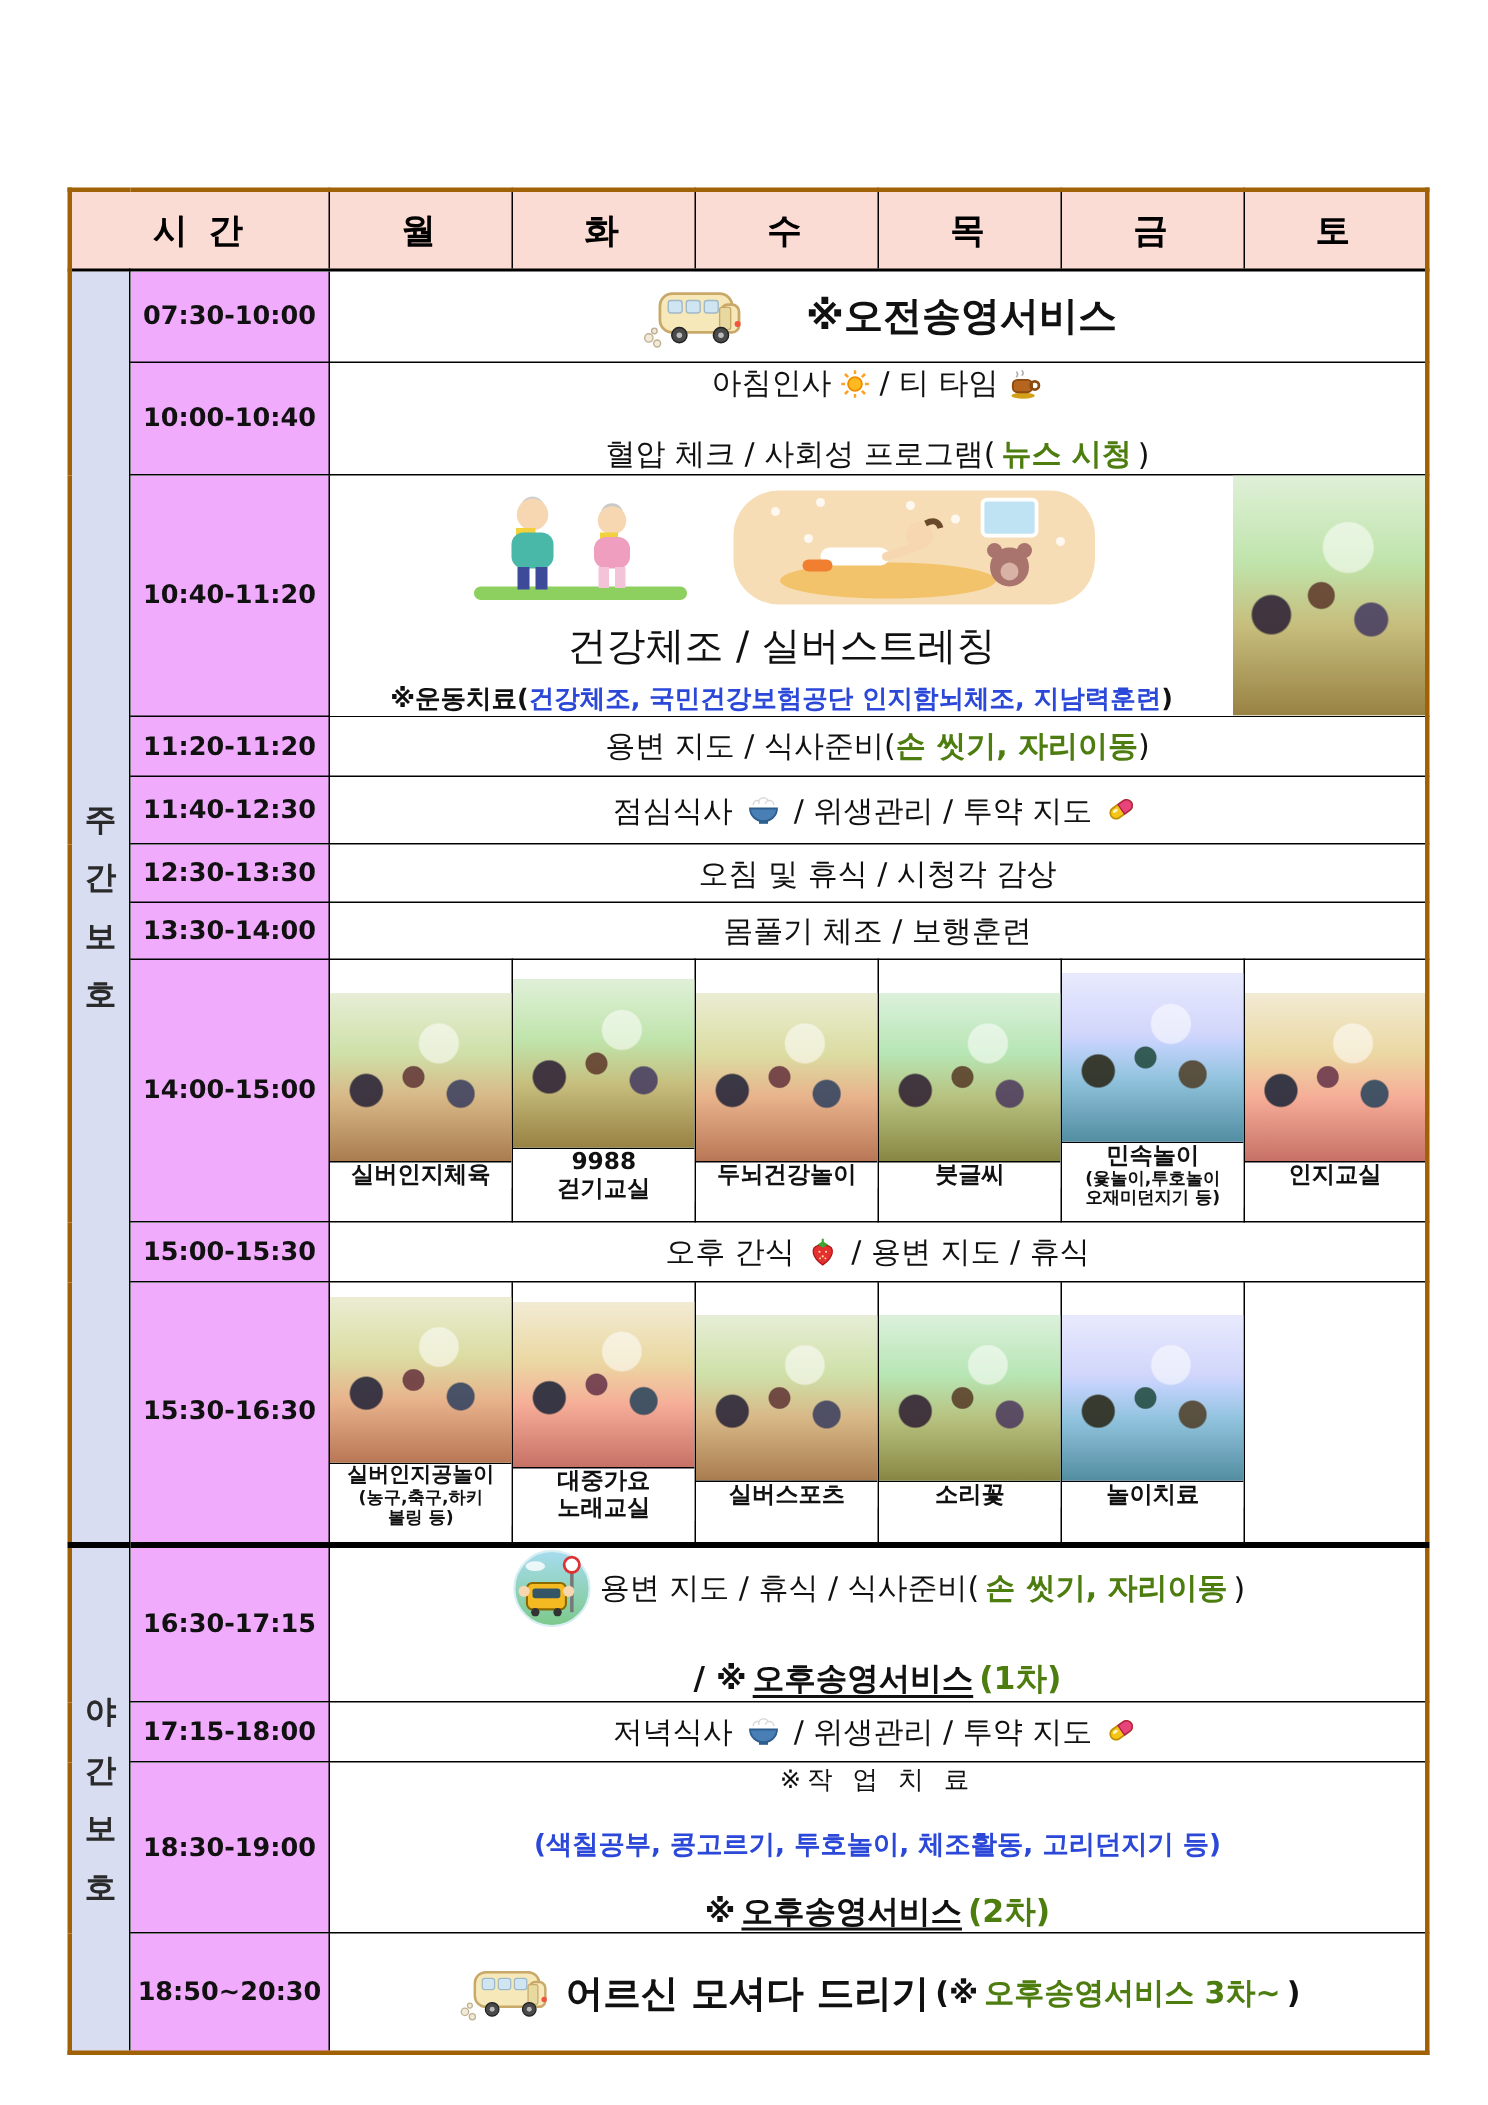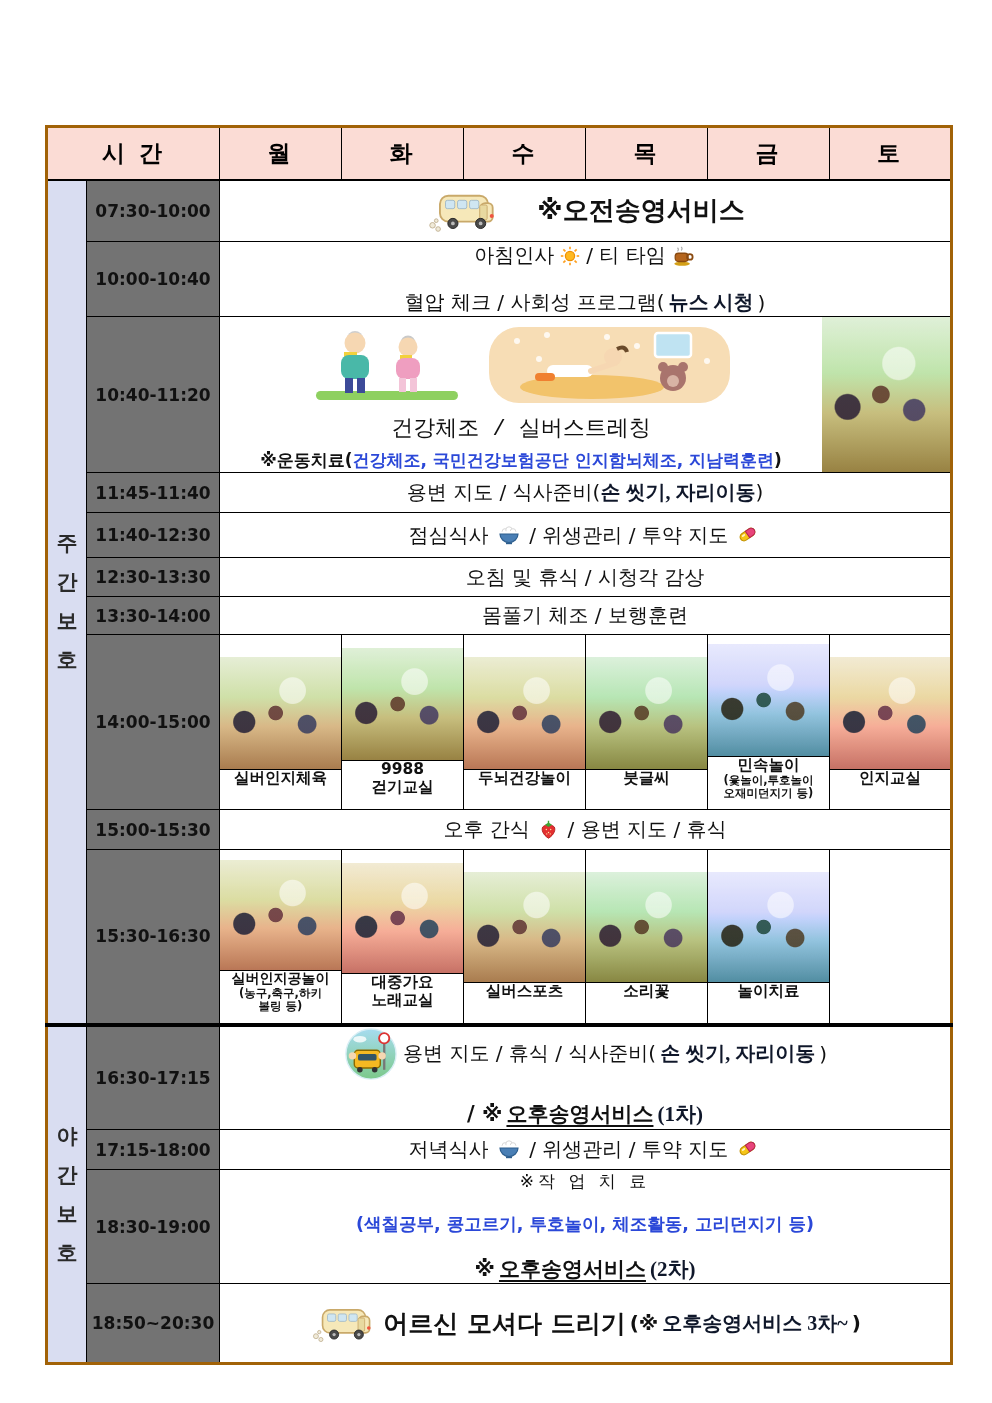--- a/index.html
+++ b/index.html
@@ -12,36 +12,36 @@
 
   table.sched{position:absolute;left:45px;top:125px;border-collapse:collapse;table-layout:fixed;
               border:3px solid #a16207;}
   table.sched th, table.sched td{border:1.5px solid #000;padding:0;vertical-align:middle;text-align:center;overflow:hidden;}
 
   tr.hdr th{background:#fbdcd5;height:50px;font-size:23px;font-weight:bold;letter-spacing:3px;color:#000;border-bottom:2.5px solid #000;}
 
   td.strip{background:#d9ddf1;}
   .vstack{display:flex;flex-direction:column;align-items:center;justify-content:center;gap:11px;
           font-size:21px;font-weight:bold;color:#2a2a2a;height:100%;}
-  td.timec{font-weight:bold;font-size:17px;letter-spacing:0px;background:#737373;white-space:nowrap;}
+  td.timec{font-weight:bold;font-size:17px;letter-spacing:0px;background:#f0abfc;white-space:nowrap;}
 
   td.c{font-size:20px;background:#fff;}
   .line{display:flex;align-items:center;justify-content:center;gap:4px;}
   .big{font-size:26px;font-weight:bold;margin-left:30px;}
-  .orange{color:#0f172a;font-weight:bold;font-family:Liberation Serif, serif;}
+  .orange{color:#4d7c0f;font-weight:bold;}
   .blue{color:#2b48d8;font-weight:bold;}
   .ul{text-decoration:underline;text-underline-offset:4px;}
 
   .ico{display:inline-block;vertical-align:-4px;margin:0 2px;}
 
   
   td.exr{position:relative;}
   .exwrap{margin-right:128px;display:flex;flex-direction:column;align-items:center;justify-content:center;gap:6px;padding-top:4px;}
   .illos{display:flex;align-items:flex-end;gap:22px;}
-  .exmain{font-size:22px;font-family:Liberation Mono, monospace;}
+  .exmain{font-size:26px;}
   .exsub{font-size:17px;font-weight:bold;white-space:nowrap;}
   .photo-right{position:absolute;top:0;right:0;bottom:0;width:128px;}
 
   
   .ph{background-image:
       radial-gradient(circle at 20% 58%, rgba(40,35,55,.88) 0 9%, transparent 10%),
       radial-gradient(circle at 46% 50%, rgba(95,52,52,.85) 0 8%, transparent 9%),
       radial-gradient(circle at 72% 60%, rgba(55,60,95,.85) 0 8%, transparent 9%),
       radial-gradient(circle at 60% 30%, rgba(255,255,255,.55) 0 12%, transparent 13%),
       linear-gradient(180deg,#e6eed6 0%,#cfe0a8 36%,#d8b887 62%,#a97c4f 100%);
@@ -265,21 +265,21 @@
           <div class="exmain">건강체조 / 실버스트레칭</div>
           <div class="exsub">
             <span>※운동치료(</span><span class="blue">건강체조, 국민건강보험공단 인지함뇌체조, 지남력훈련</span><span>)</span>
           </div>
         </div>
         <div class="ph v2 photo-right"></div>
       </td>
     </tr>
 
     <tr style="height:40px">
-      <td class="timec">11:45-11:40</td>
+      <td class="timec">11:20-11:20</td>
       <td class="c" colspan="6">
         <span>용변 지도 / 식사준비(</span><span class="orange">손 씻기, 자리이동</span><span>)</span>
       </td>
     </tr>
 
     <tr style="height:45px">
       <td class="timec">11:40-12:30</td>
       <td class="c" colspan="6">
         <span>점심식사</span>
         <svg class="ico" width="24" height="24">

